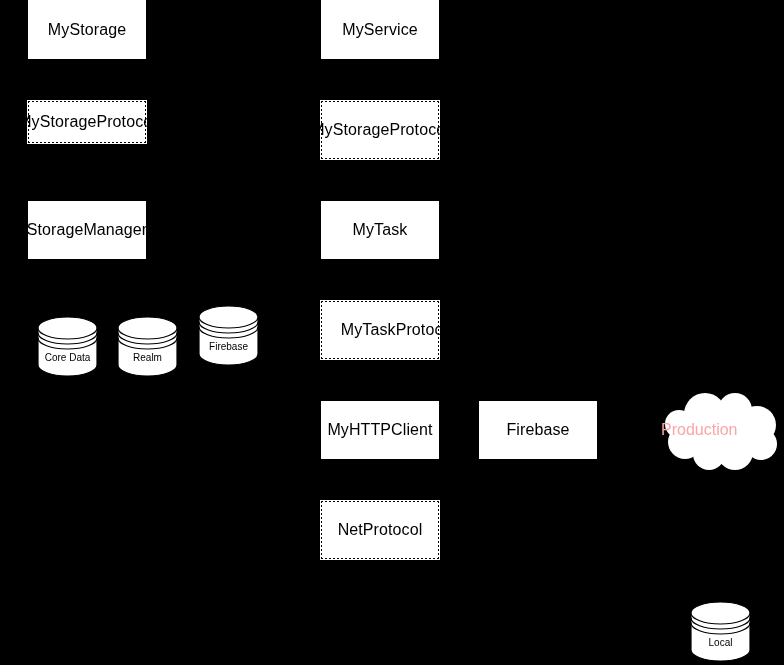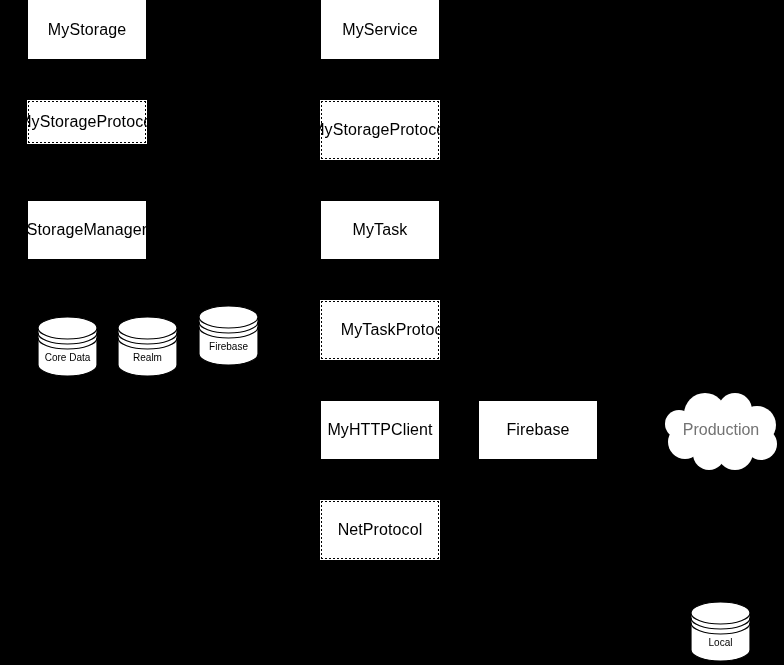--- a/index.html
+++ b/index.html
@@ -72,22 +72,21 @@
   .cloud {
     position: absolute;
   }
   .cloud svg {
     display: block;
   }
   .cloud-label {
     position: absolute;
     left: 0;
     width: 100%;
-    text-align: center;
-    color: #737373;
+    color: #fca5a5;
     font-size: 16px;
     pointer-events: none;
   }
 </style>
 </head>
 <body>
 
 <div id="canvas">
 
   <div class="node solid" style="left:27px; top:-1px; width:120px; height:61px;">

